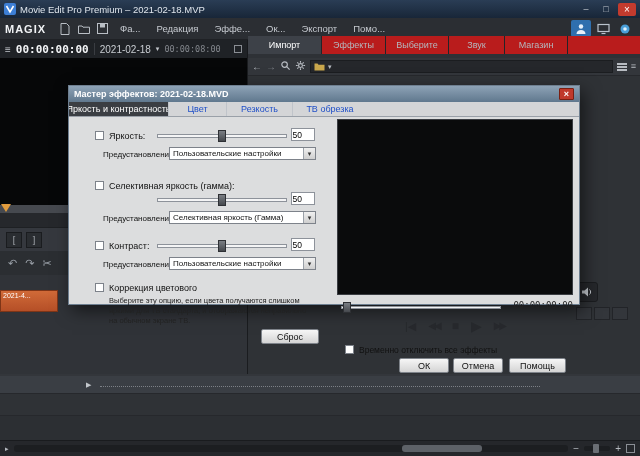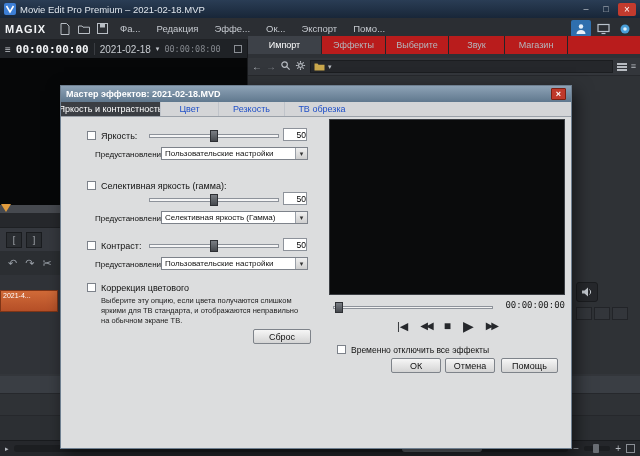--- a/index.html
+++ b/index.html
@@ -90,40 +90,40 @@
   .statusbar{position:absolute;left:0;top:440px;width:640px;height:16px;background:#25272b;
     border-top:1px solid #191b1e;display:flex;align-items:center;gap:5px;padding:0 5px}
   .sb-track{flex:1;height:7px;background:#1c1e21;border-radius:3px;position:relative}
   .sb-handle{position:absolute;left:70%;width:80px;height:7px;background:#5d6167;border-radius:3px}
   .zoomic{font-size:10px;color:#b4b8be;line-height:1}
   .zoom-slider{width:26px;height:5px;background:#1c1e21;border-radius:2px;position:relative}
   .zoom-slider i{position:absolute;left:9px;top:-2px;width:6px;height:9px;background:#6a6e74;border-radius:1px}
   .fitic{width:9px;height:9px;border:1px solid #8a8e94}
 
   
-  .dialog{position:absolute;left:60px;top:85px;width:512px;height:364px;background:#dcddde;
+  .dialog{position:absolute;left:68px;top:85px;width:512px;height:220px;background:#dcddde;
     border:1px solid #6e7f90;box-shadow:4px 6px 16px rgba(0,0,0,.55);color:#111}
   .dlg-title{position:absolute;left:0;top:0;width:100%;height:16px;
     background:linear-gradient(#8da2b6,#60788e);display:flex;align-items:center;padding:0 5px;
     color:#fff;font-size:9px;font-weight:bold}
   .dlg-close{margin-left:auto;width:15px;height:12px;background:#c0392b;border:1px solid #7a1f12;
     color:#fff;font-size:9px;display:flex;align-items:center;justify-content:center;border-radius:1px}
   .dlg-tabs{position:absolute;left:0;top:16px;width:100%;height:15px;background:#d4d5d7;
     border-bottom:1px solid #9aa0a8;display:flex}
   .dtab{display:flex;align-items:center;justify-content:center;font-size:9px;color:#2050c8;
     white-space:nowrap;overflow:hidden;border-right:1px solid #c0c4ca}
   .dtab.active{background:#3b3e43;color:#fff}
   .cb{position:absolute;width:9px;height:9px;background:#fff;border:1px solid #7d828a}
   .dlbl{position:absolute;font-size:9px;color:#111;white-space:nowrap}
   .dlbl.small{font-size:8px}
   .slider{position:absolute;width:130px;height:12px}
   .slider .track{position:absolute;left:0;right:0;top:4px;height:4px;background:#f4f4f5;border:1px solid #8d929a}
   .slider .handle{position:absolute;top:0;width:8px;height:12px;
     background:linear-gradient(#7a7e84,#45484d);border:1px solid #2e3034}
-  .valbox{position:absolute;width:24px;height:13px;font-size:8.5px;text-align:right;padding-right:0;
+  .valbox{position:absolute;width:24px;height:13px;font-size:8.5px;text-align:right;padding-right:12px;
     border:1px solid #8d929a;background:#fff;font-family:"Liberation Sans",sans-serif}
   .dd{position:absolute;width:147px;height:13px;background:#fff;border:1px solid #7d828a;
     display:flex;align-items:center;padding-left:3px;font-size:8px;white-space:nowrap;overflow:hidden}
   .dd .arrow{margin-left:auto;width:12px;height:100%;flex:0 0 12px;
     background:linear-gradient(#f0f0f0,#cfcfcf);border-left:1px solid #9aa0a8;
     display:flex;align-items:center;justify-content:center;font-size:7px;color:#333}
   .desc{position:absolute;left:40px;top:210px;width:207px;font-size:7.5px;line-height:1.3;color:#222}
   .dbtn{position:absolute;height:15px;background:linear-gradient(#f6f6f6,#d4d4d4);
     border:1px solid #7e838a;border-radius:2px;font-size:9px;display:flex;align-items:center;
     justify-content:center;color:#111}

